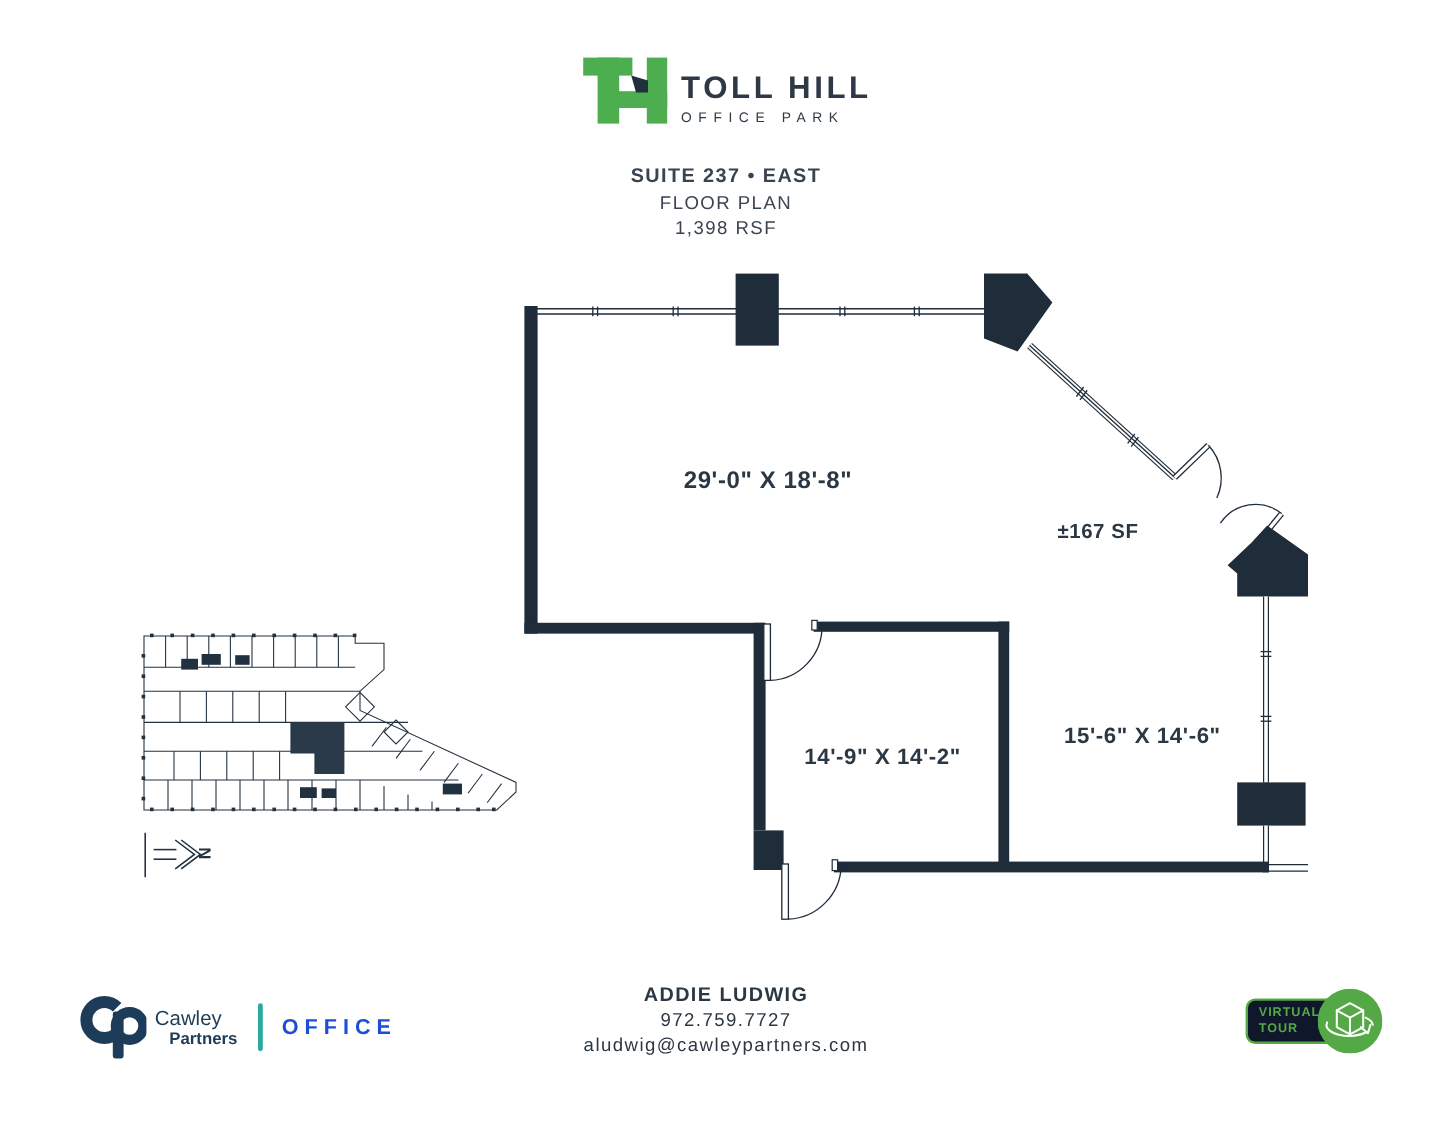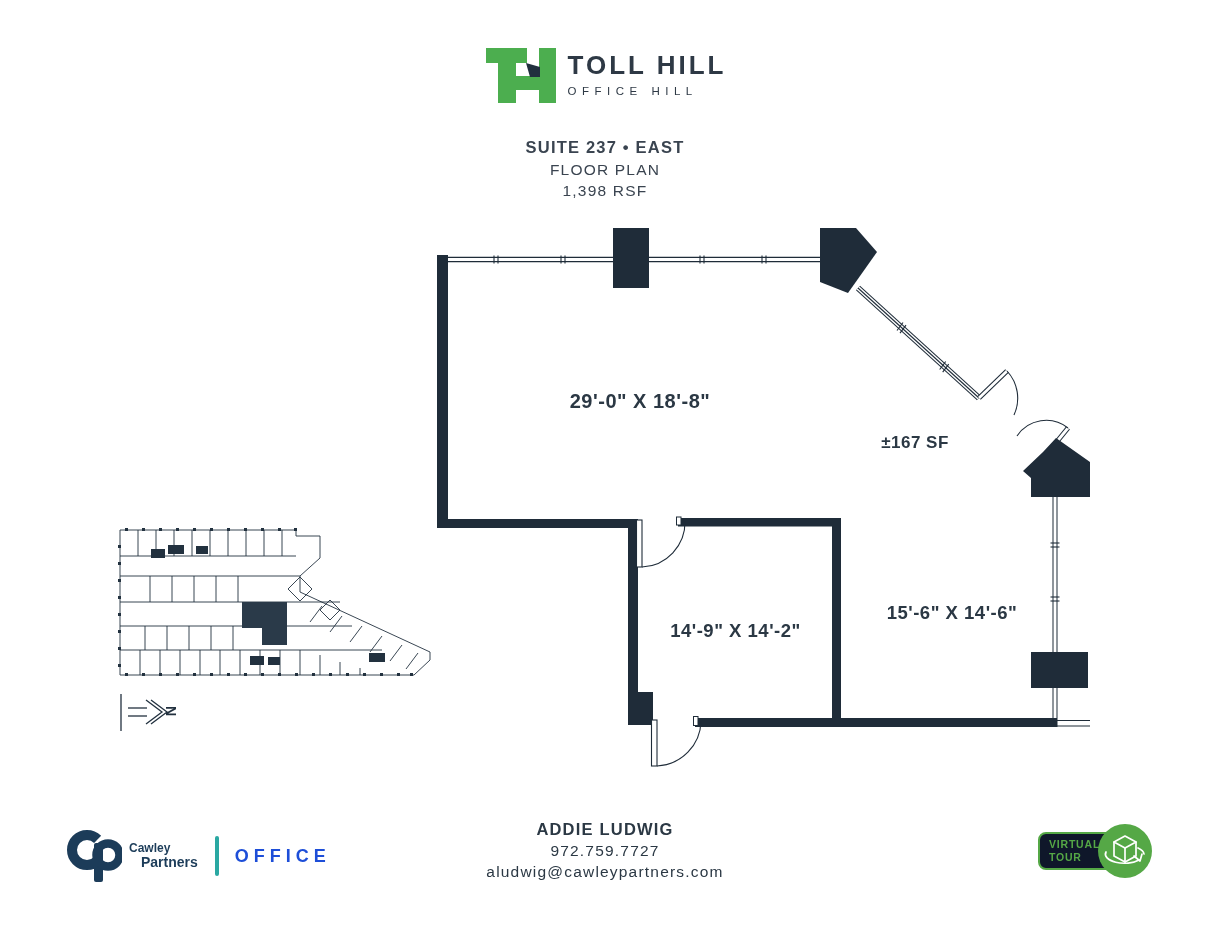--- a/index.html
+++ b/index.html
@@ -4,41 +4,41 @@
 <style>
   * { margin:0; padding:0; box-sizing:border-box; }
   html,body { background:#ffffff; }
   body { font-family:"Liberation Sans", sans-serif; }
   #page {
     position:relative; width:1210px; height:935px; background:#fff; overflow:hidden;
     color:#2e3945;
   }
   
   .header { position:absolute; top:46px; left:0; width:100%; display:flex; justify-content:center; }
-  .brand-row { display:flex; align-items:flex-start; gap:10px; }
+  .brand-row { display:flex; align-items:center; gap:10px; }
   .brand-text { padding-top:6px; }
   .brand-name { font-size:26px; font-weight:bold; letter-spacing:3px; color:#2e3945; line-height:1; }
   .brand-tagline { font-size:11.5px; letter-spacing:5.5px; color:#2e3945; margin-top:7px; }
   .title-block { position:absolute; top:138px; left:0; width:100%; text-align:center; color:#3a4450; }
   .suite-title { font-size:16.5px; font-weight:bold; letter-spacing:1.2px; }
   .doc-type   { font-size:15.5px; letter-spacing:1.2px; margin-top:4px; }
   .doc-area   { font-size:15.5px; letter-spacing:1.2px; margin-top:3px; }
   
   #plan-svg { position:absolute; left:0; top:0; width:1210px; height:935px; }
   .room-label { position:absolute; font-weight:bold; color:#2b3844; text-align:center; letter-spacing:0.5px; }
   #label-room-main { left:548px; top:390px; width:184px; font-size:20px; }
   #label-vestibule { left:860px; top:433px; width:110px; font-size:17px; }
   #label-room-a    { left:653px; top:620px; width:165px; font-size:18.5px; }
   #label-room-b    { left:868px; top:602px; width:168px; font-size:18.5px; }
   #north-letter { position:absolute; left:166px; top:703px; font-size:14px; font-weight:bold;
                   color:#22313f; transform:rotate(90deg); }
   
   .footer-left { position:absolute; left:60px; top:824px; height:64px; display:flex; align-items:center; }
   .cawley-text { margin-left:7px; color:#1c3c59; }
-  .cawley-line1 { font-size:12px; font-weight:bold; line-height:1.05; }
+  .cawley-line1 { font-size:17px; font-weight:normal; line-height:1.05; }
   .cawley-line2 { font-size:14px; font-weight:bold; line-height:1.05;margin-left:12px; }
   .divider-teal { width:4px; height:40px; background:#2aa8a2; margin:0 16px 0 17px; border-radius:2px; }
   .division { font-size:18px; font-weight:bold; letter-spacing:5px; color:#1d4ed8; }
   .footer-contact { position:absolute; left:0; top:820px; width:100%; text-align:center; color:#2b3844; }
   .contact-name  { font-size:16.5px; font-weight:bold; letter-spacing:1.2px; }
   .contact-phone { font-size:15.5px; letter-spacing:1.2px; margin-top:3px; }
   .contact-email { font-size:15.5px; letter-spacing:1.2px; margin-top:3px; }
   
   .vt-badge { position:absolute; left:1038px; top:830px; width:114px; height:42px; cursor:pointer; }
   .vt-box { position:absolute; left:0; top:2px; width:78px; height:38px; border:2px solid #55a846;
@@ -56,21 +56,21 @@
     <div class="brand-row">
       <svg width="74" height="66" viewBox="505 46 74 66">
         <rect x="507" y="48" width="41" height="15" fill="#4cae4f"></rect>
         <rect x="519" y="48" width="18" height="55" fill="#4cae4f"></rect>
         <rect x="536" y="76" width="41" height="14" fill="#4cae4f"></rect>
         <rect x="560" y="48" width="17" height="55" fill="#4cae4f"></rect>
         <polygon points="547,63 561,67 561,77 551,77" fill="#21303e"></polygon>
       </svg>
       <div class="brand-text">
         <div class="brand-name">TOLL HILL</div>
-        <div class="brand-tagline">OFFICE HILL</div>
+        <div class="brand-tagline">OFFICE PARK</div>
       </div>
     </div>
   </div>
 
   <div class="title-block">
     <div class="suite-title">SUITE 237 • EAST</div>
     <div class="doc-type">FLOOR PLAN</div>
     <div class="doc-area">1,398 RSF</div>
   </div>
 

